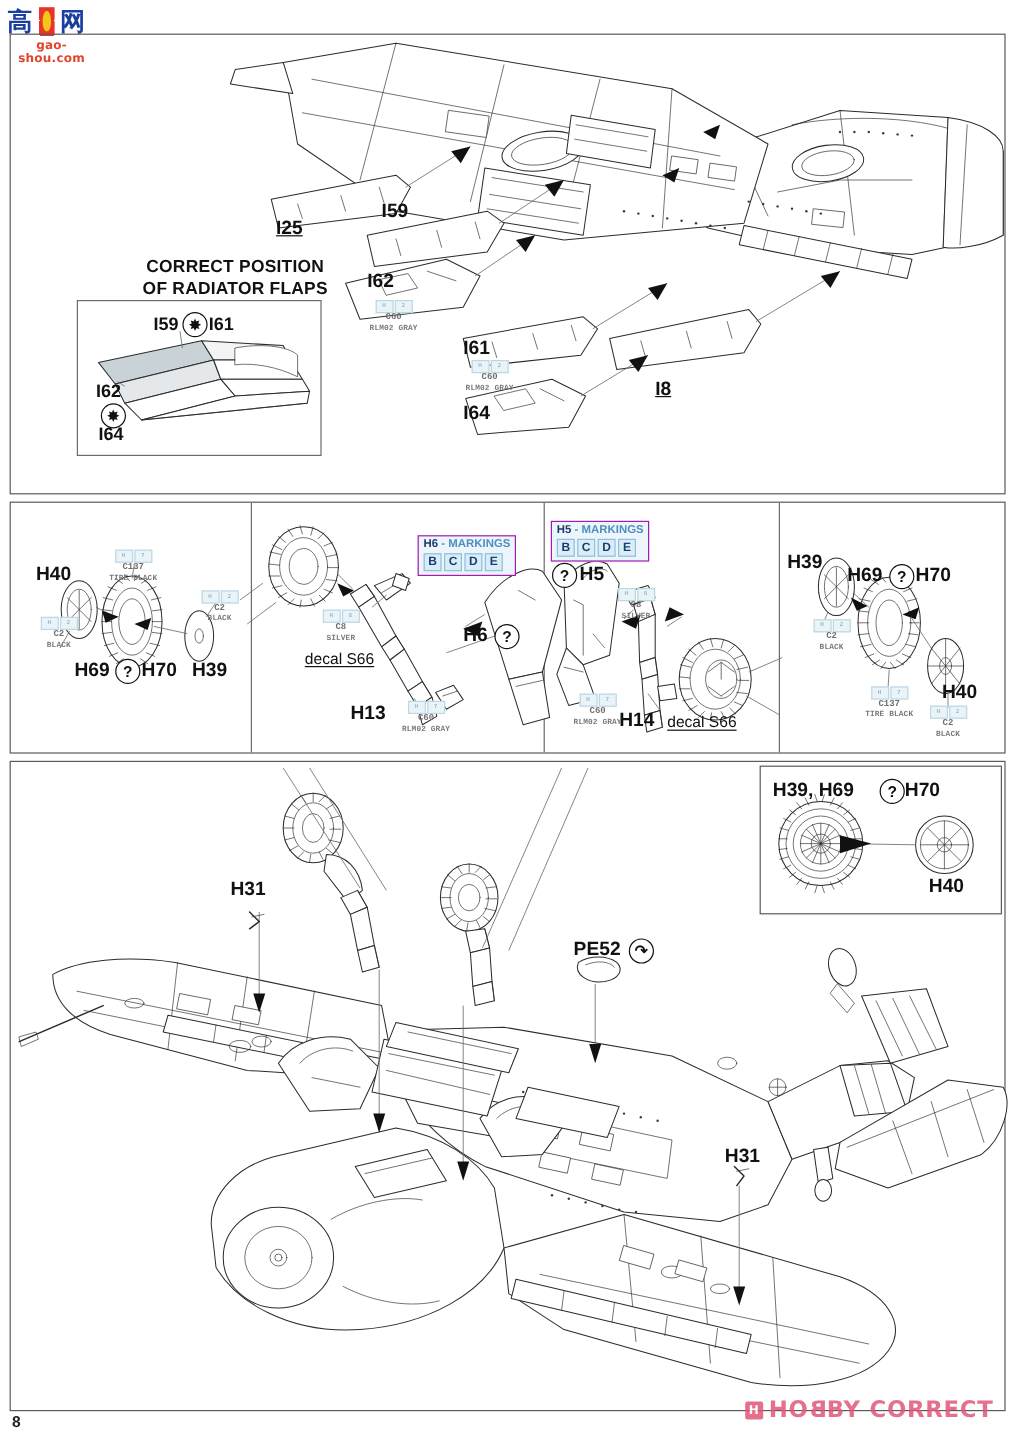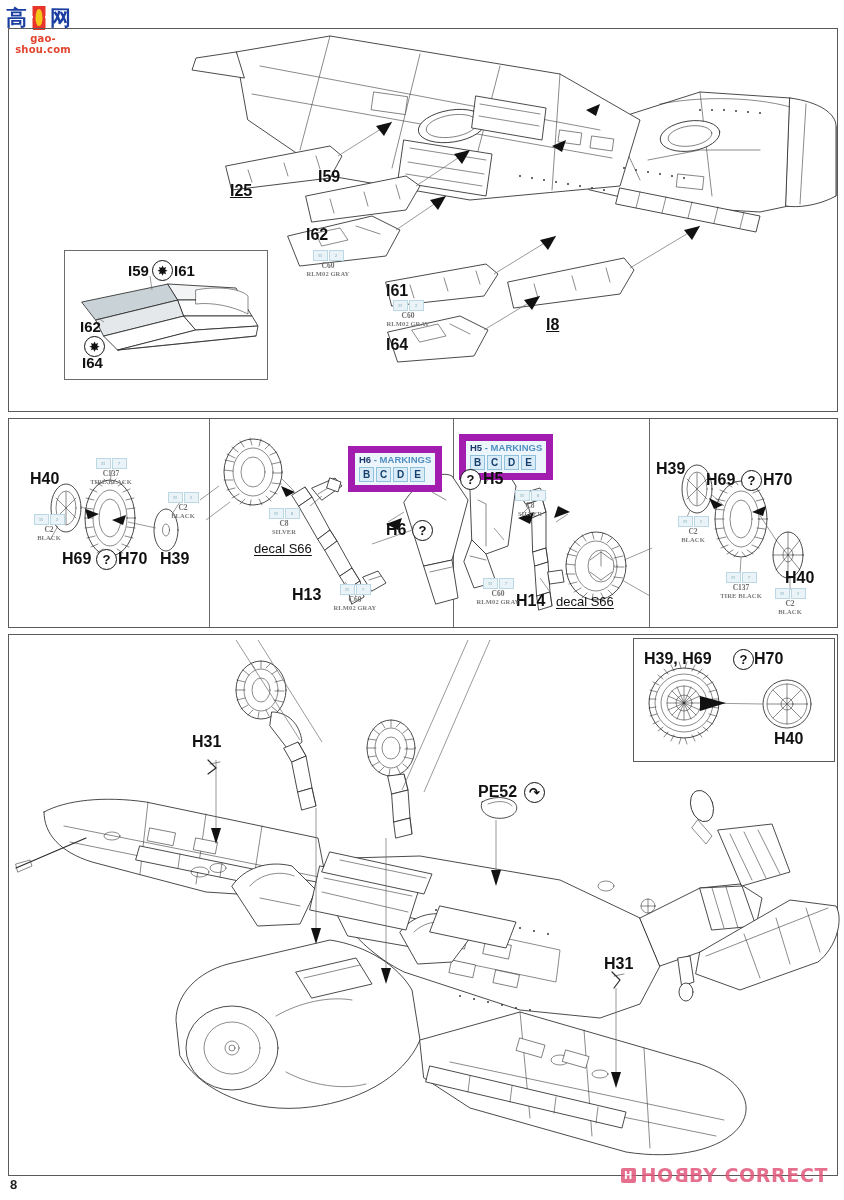--- a/index.html
+++ b/index.html
@@ -54,28 +54,28 @@
 
   .inset-box{position:absolute;border:1.2px solid #6b6b6b;background:#fff;}
 
   
   .circ{display:inline-flex;align-items:center;justify-content:center;
     width:19px;height:19px;border:1.5px solid #111;border-radius:50%;
     font-size:13px;font-weight:700;line-height:1;vertical-align:middle;
     font-family:"Liberation Sans",sans-serif;background:#fff;}
   .circ.glue{font-size:12px;}
 
-  .chip{position:absolute;width:50px;text-align:center;font-family:Liberation Serif, serif;}
+  .chip{position:absolute;width:50px;text-align:center;font-family:Liberation Mono, monospace;}
   .chip .swatch{display:flex;justify-content:center;gap:1px;margin:0 auto 1px;}
   .chip .swatch i{display:block;width:13px;height:9px;border:1px solid #bcd8e4;background:#eaf4f8;
     font-style:normal;font-size:5px;line-height:9px;text-align:center;color:#7fa8bb;}
   .chip .cn{font-size:7.5px;font-weight:700;color:#6f6f6f;line-height:1.05;}
   .chip .cd{font-size:6.5px;font-weight:700;color:#7a7a7a;line-height:1.1;letter-spacing:.1px;}
 
-  .markbox{position:absolute;background:#ecf5fb;border:7px solid #a21caf;padding:2px 4px 3px;}
+  .markbox{position:absolute;background:#ecf5fb;border:1px solid #a21caf;padding:2px 4px 3px;}
   .markbox .mt{font-size:9.5px;font-weight:700;color:#1b3a6b;white-space:nowrap;line-height:1.1;}
   .markbox .mt em{font-style:normal;color:#4f8fc0;}
   .markbox .letters{display:flex;gap:2px;margin-top:2px;}
   .markbox .letters span{display:block;width:13px;height:13px;border:1px solid #8fc0dd;
     background:#d9ecf7;color:#17406e;font-size:10px;font-weight:700;line-height:13px;
     text-align:center;font-family:"Liberation Sans",sans-serif;}
 
   .underline{text-decoration:underline;text-underline-offset:2px;}
 
   
@@ -211,20 +211,24 @@
       <polygon class="arrowk" points="446,196 430,200 438,210"></polygon>
       <polygon class="arrowk" points="556,236 540,240 548,250"></polygon>
       <polygon class="arrowk" points="540,296 524,300 532,310"></polygon>
       <polygon class="arrowk" points="700,226 684,230 692,240"></polygon>
 
       <polygon class="arrowk" points="566,140 552,146 562,152"></polygon>
       <polygon class="arrowk" points="600,104 586,110 596,116"></polygon>
     </g>
   </svg>
 
+  <div class="inset-title" style="left:86px;top:214px;width:220px;">
+    <span>CORRECT POSITION</span><br>
+    <span>OF RADIATOR FLAPS</span>
+  </div>
   <div class="inset-box" style="left:64px;top:250px;width:202px;height:128px;"></div>
   <svg class="art" width="844" height="420" viewBox="0 0 844 420">
     <g>
       <path class="ln filld" d="M82 302 L168 284 L178 300 L96 320 Z"></path>
       <path class="ln fillgg" d="M96 320 L178 300 L184 316 L104 336 Z"></path>
       <path class="ln fillw" d="M104 336 L184 316 L196 330 L118 350 Z"></path>
       <path class="ln fillg" d="M168 284 L236 288 L242 300 L178 300 Z"></path>
       <path class="ln fillw" d="M178 300 L242 300 L252 316 L184 316 Z"></path>
       <path class="ln fillw" d="M184 316 L252 316 L258 326 L196 330 Z"></path>
       <path class="ln fillw" d="M196 330 L258 326 L256 336 L118 350 Z"></path>

